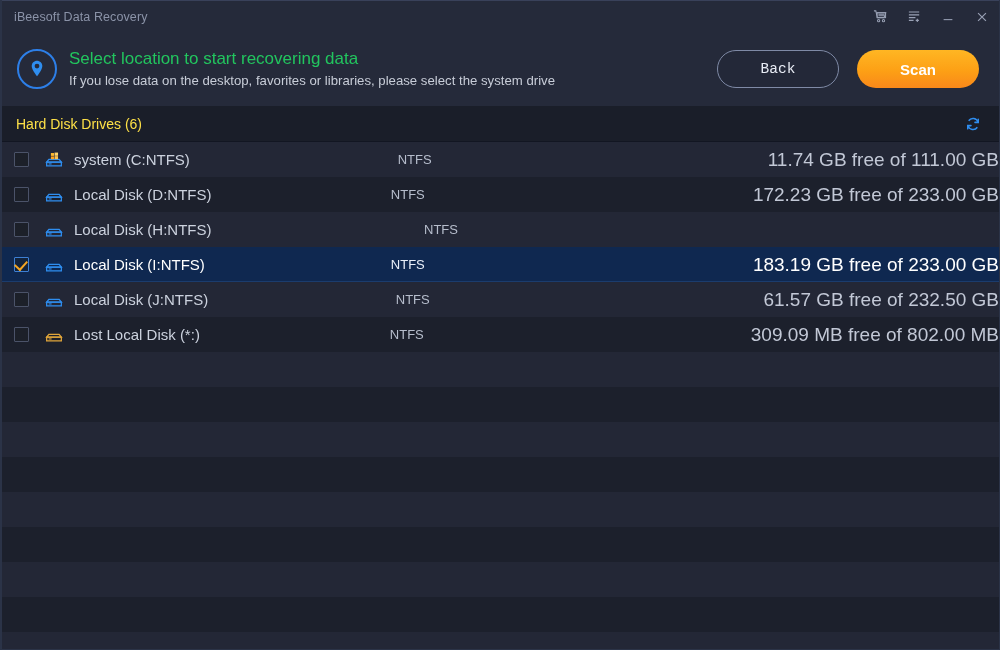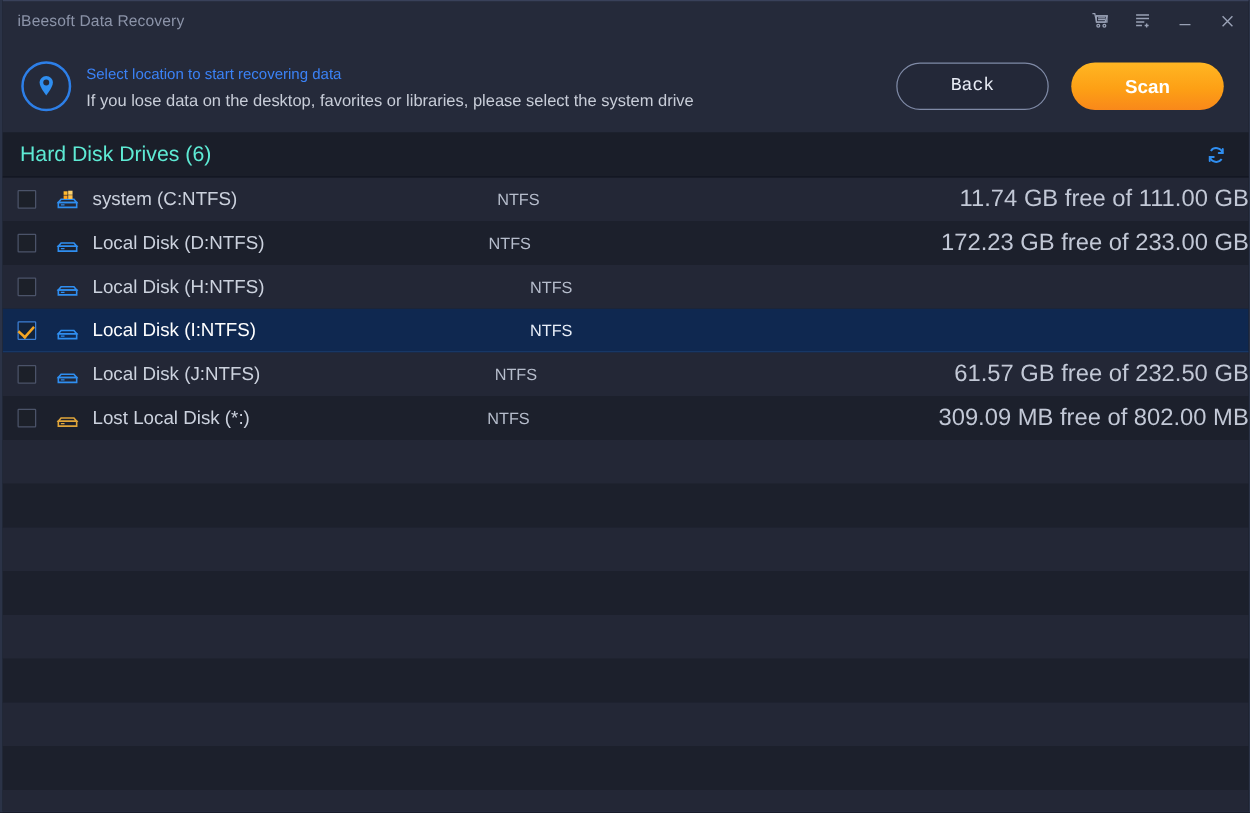--- a/index.html
+++ b/index.html
@@ -68,22 +68,22 @@
     flex: 0 0 40px;
     border: 2px solid #2d7fe8;
     border-radius: 50%;
     display: flex;
     align-items: center;
     justify-content: center;
     margin-right: 12px;
   }
   .header-text { flex: 1; }
   .header-title {
-    font-size: 12px;
-    color: #3b82f6;
+    font-size: 17px;
+    color: #22c55e;
     line-height: 22px;
     white-space: nowrap;
   }
   .header-sub {
     font-size: 13.2px;
     color: #c8cdd8;
     line-height: 19px;
     margin-top: 1px;
     white-space: nowrap;
   }
@@ -122,22 +122,22 @@
     top: 106px; left: 0;
     width: 100%;
     height: 36px;
     background: #1a1e29;
     display: flex;
     align-items: center;
     padding: 0 14px;
     border-bottom: 1px solid #121622;
   }
   .section-title {
-    font-size: 17px;
-    color: #5eead4;
+    font-size: 14px;
+    color: #fde047;
     flex: 1;
   }
   .refresh-btn {
     width: 24px; height: 24px;
     display: flex;
     align-items: center;
     justify-content: center;
     cursor: pointer;
   }
 
@@ -343,20 +343,21 @@
         <div class="chk checked"></div>
         <div class="drive-icon">
           <svg width="22" height="22" viewBox="0 0 24 24" fill="none" stroke="#2f8ef0" stroke-width="1.4">
             <path d="M4 14.2h16v4.2H4z"></path>
             <path d="M6.4 11.4h11.2l2.4 2.8H4z"></path>
             <path d="M6.2 16.3h3.2" stroke-width="1.2"></path>
           </svg>
         </div>
         <div class="col-name">Local Disk (I:NTFS)</div>
         <div class="col-fs">NTFS</div>
+        <div class="col-space">183.19 GB free of 233.00 GB</div>
       </div>
       <div class="row odd">
         <div class="chk"></div>
         <div class="drive-icon">
           <svg width="22" height="22" viewBox="0 0 24 24" fill="none" stroke="#2f8ef0" stroke-width="1.4">
             <path d="M4 14.2h16v4.2H4z"></path>
             <path d="M6.4 11.4h11.2l2.4 2.8H4z"></path>
             <path d="M6.2 16.3h3.2" stroke-width="1.2"></path>
           </svg>
         </div>

